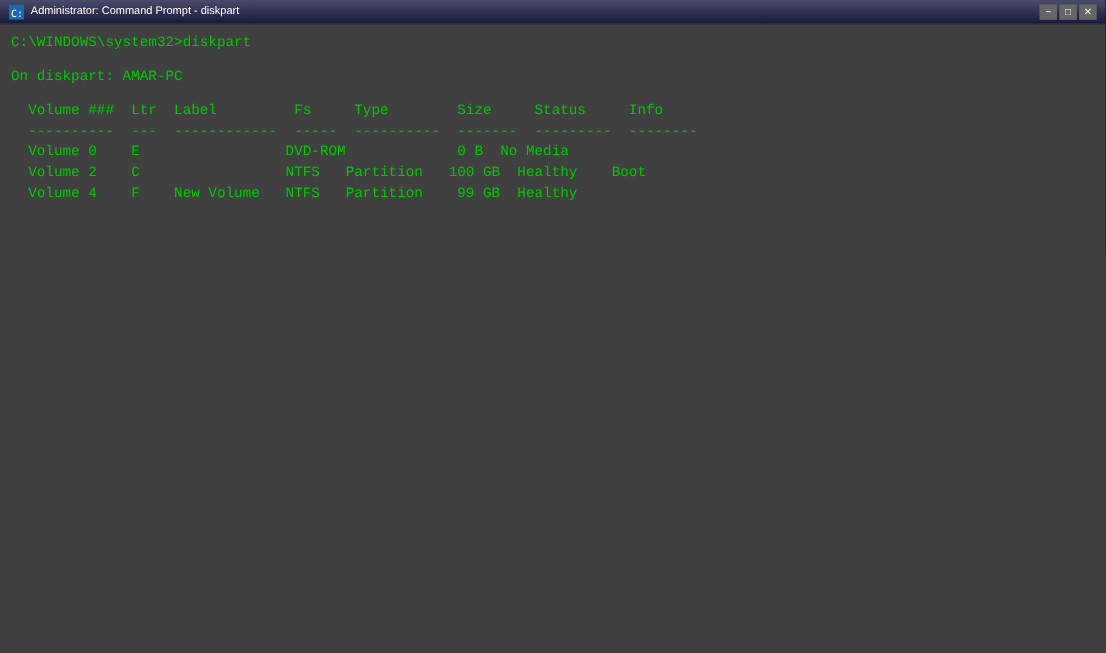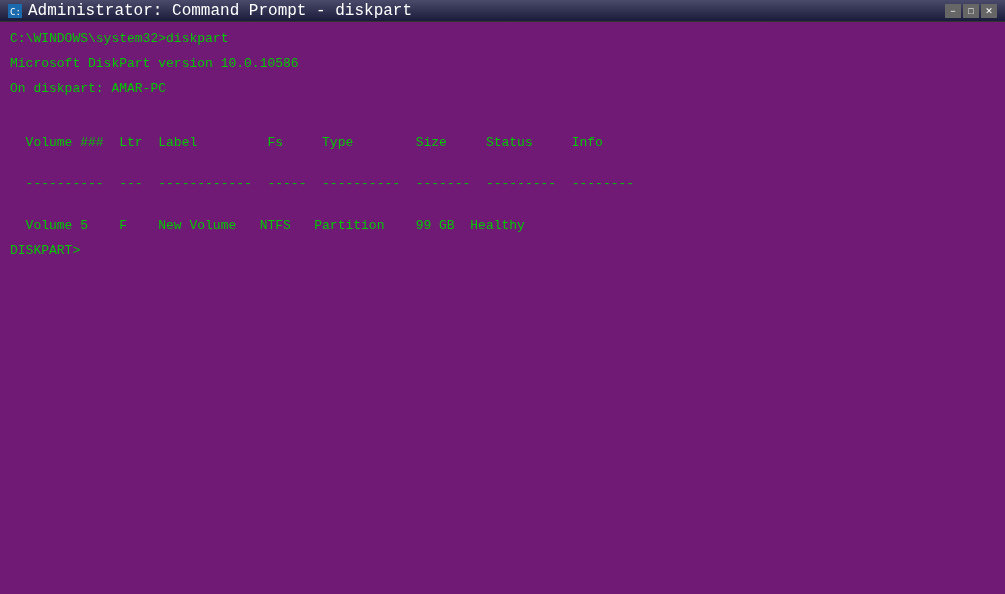--- a/index.html
+++ b/index.html
@@ -37,22 +37,22 @@
       justify-content: center;
     }
 
     .title-bar-icon svg {
       width: 14px;
       height: 14px;
     }
 
     .title-bar-text {
       color: #ffffff;
-      font-size: 16px;
-      font-family: Liberation Mono, monospace;
+      font-size: 10px;
+      font-family: Liberation Sans, sans-serif;
       flex: 1;
     }
 
     .title-bar-controls {
       display: flex;
       gap: 2px;
     }
 
     .title-btn {
       width: 16px;
@@ -61,42 +61,41 @@
       border: none;
       color: #fff;
       font-size: 9px;
       cursor: pointer;
       display: flex;
       align-items: center;
       justify-content: center;
     }
 
     .terminal-body {
-      background: #701a75;
+      background: #404040;
       padding: 8px 10px;
       height: calc(594px - 22px);
       overflow: hidden;
       line-height: 1.4;
     }
 
     .line {
       white-space: pre;
       color: #00c800;
       line-height: 1.45;
     }
 
     .separator {
       height: 6px;
     }
 
     .table-row {
       white-space: pre;
       color: #00c800;
       line-height: 1.45;
-      margin-top: 23px;
     }
   </style>
 </head>
 <body>
 
 <div class="title-bar">
   <div class="title-bar-icon">
     <svg viewBox="0 0 14 14" fill="none" xmlns="http://www.w3.org/2000/svg">
       <rect width="14" height="14" fill="#1a6aad"></rect>
       <text x="2" y="11" font-size="9" fill="white" font-family="monospace">C:</text>
@@ -106,23 +105,23 @@
   <div class="title-bar-controls">
     <button class="title-btn">−</button>
     <button class="title-btn">□</button>
     <button class="title-btn close">✕</button>
   </div>
 </div>
 
 <div class="terminal-body">
   <div class="line">C:\WINDOWS\system32&gt;diskpart</div>
   <div class="separator"></div>
-  <div class="line">Microsoft DiskPart version 10.0.10586</div>
   <div class="separator"></div>
   <div class="line">On diskpart: AMAR-PC</div>
   <div class="separator"></div>
   <div class="separator"></div>
   <div class="table-row">  Volume ###  Ltr  Label         Fs     Type        Size     Status     Info</div>
   <div class="table-row">  ----------  ---  ------------  -----  ----------  -------  ---------  --------</div>
-  <div class="table-row">  Volume 5    F    New Volume   NTFS   Partition    99 GB  Healthy</div>
+  <div class="table-row">  Volume 0    E                 DVD-ROM             0 B  No Media</div>
+  <div class="table-row">  Volume 2    C                 NTFS   Partition   100 GB  Healthy    Boot</div>
+  <div class="table-row">  Volume 4    F    New Volume   NTFS   Partition    99 GB  Healthy</div>
   <div class="separator"></div>
-  <div class="line">DISKPART&gt; </div>
 </div>
 
 </body></html>

